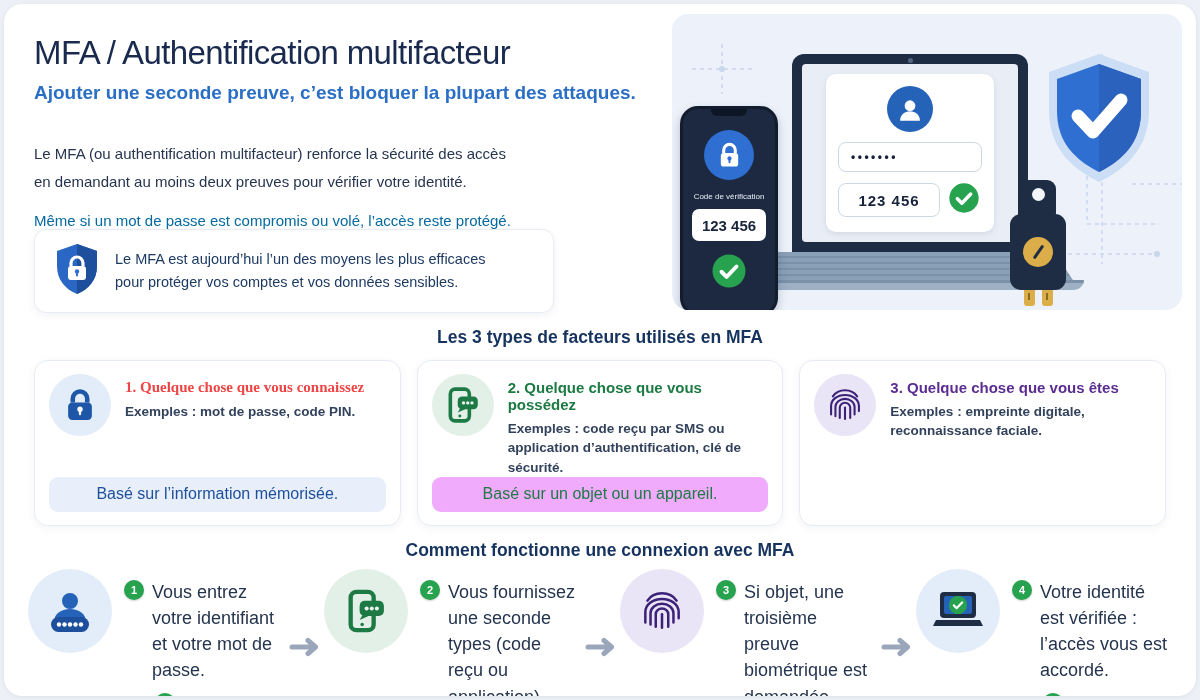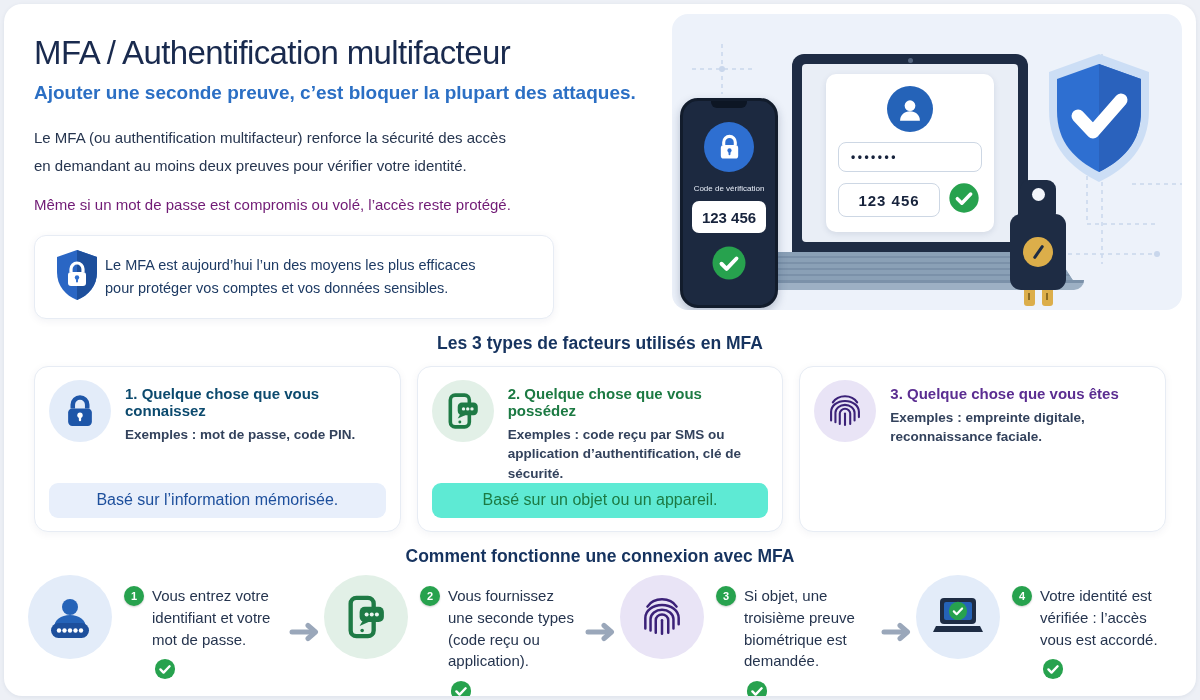--- a/index.html
+++ b/index.html
@@ -4,42 +4,42 @@
 <style>
   * { margin:0; padding:0; box-sizing:border-box; }
   html,body { width:1200px; height:700px; }
   body { background:#edf0f6; font-family:"Liberation Sans", sans-serif; position:relative; overflow:hidden; }
   .canvas { position:absolute; inset:4px; background:#ffffff; border-radius:18px; overflow:hidden; box-shadow:0 1px 4px rgba(30,50,90,.08); }
 
   
   .hero { display:flex; padding:10px 14px 0 30px; gap:14px; }
   .hero-left { width:624px; padding-top:16px; flex:none; }
   .page-title { font-size:33px; font-weight:normal; color:#192a4e; letter-spacing:-.6px; margin:4px 0 10px; }
-  .page-subtitle { font-size:19px; font-weight:bold; color:#2b6fc4; margin-bottom:20px; }
+  .page-subtitle { font-size:19px; font-weight:bold; color:#2b6fc4; margin-bottom:36px; }
   .intro { font-size:15px; color:#26354f; line-height:1.85; margin-bottom:16px; }
-  .intro2 { font-size:15px; color:#701a75; margin-bottom:22px; }
-  .callout { display:flex; align-items:center; gap:4px; width:520px; border:1px solid #e7ecf4; border-radius:12px; padding:12px 16px 12px 18px; box-shadow:0 2px 8px rgba(20,40,80,.06); background:#fff; }
+  .intro2 { font-size:15px; color:#0369a1; }
+  .callout { display:flex; align-items:center; gap:14px; width:520px; border:1px solid #e7ecf4; border-radius:12px; padding:12px 16px 12px 18px; box-shadow:0 2px 8px rgba(20,40,80,.06); background:#fff; }
   .callout-text { font-size:14.5px; color:#1d3a63; line-height:1.55; max-width:380px; }
 
   
   .hero-right { position:relative; flex:1; height:296px; background:#edf2fa; border-radius:16px; overflow:hidden; }
   .circuit { position:absolute; inset:0; pointer-events:none; }
 
   .laptop-screen { position:absolute; left:120px; top:40px; width:236px; height:198px; background:#1e2c44; border-radius:12px 12px 0 0; padding:10px; }
   .laptop-cam { position:absolute; top:4px; left:50%; width:5px; height:5px; margin-left:-2px; border-radius:50%; background:#54657f; }
   .laptop-display { background:#e9eef6; width:100%; height:100%; border-radius:4px; display:flex; align-items:center; justify-content:center; }
   .login-card { background:#ffffff; width:168px; border-radius:10px; padding:12px 12px 14px; box-shadow:0 2px 6px rgba(20,40,80,.10); display:flex; flex-direction:column; align-items:center; }
   .avatar { width:46px; height:46px; border-radius:50%; background:#2563b8; display:flex; align-items:center; justify-content:center; margin-bottom:10px; }
   .pwd-field { width:144px; height:30px; border:1px solid #cdd7e4; border-radius:8px; background:#fff; display:flex; align-items:center; padding-left:12px; font-size:12px; letter-spacing:2.5px; color:#17233c; font-weight:bold; margin-bottom:10px; }
   .code-row { display:flex; align-items:center; gap:8px; align-self:flex-start; }
   .code-field { width:102px; height:34px; border:1px solid #cdd7e4; border-radius:8px; background:#fff; display:flex; align-items:center; justify-content:center; font-size:15px; font-weight:bold; color:#17233c; letter-spacing:1px; }
   .laptop-base { position:absolute; left:76px; top:238px; width:326px; height:30px; background:#8aa0b6; clip-path:polygon(6% 0, 94% 0, 100% 100%, 0 100%); background-image:repeating-linear-gradient(#8aa0b6 0 4px, #7b91a9 4px 6px); }
   .laptop-lip { position:absolute; left:66px; top:266px; width:346px; height:10px; background:#9db0c4; border-radius:0 0 10px 10px; box-shadow:inset 0 3px 0 #7b91a9; }
 
-  .phone { position:absolute; left:8px; top:84px; width:98px; height:210px; background:#1c2940; border:3px solid #121c2c; border-radius:18px; display:flex; flex-direction:column; align-items:center; box-shadow:0 4px 10px rgba(20,40,80,.25); }
+  .phone { position:absolute; left:8px; top:92px; width:98px; height:210px; background:#1c2940; border:3px solid #121c2c; border-radius:18px; display:flex; flex-direction:column; align-items:center; box-shadow:0 4px 10px rgba(20,40,80,.25); }
   .phone-notch { width:36px; height:7px; background:#0d1624; border-radius:0 0 6px 6px; margin-bottom:14px; }
   .phone-lock-circle { width:50px; height:50px; border-radius:50%; background:#2e6fd1; display:flex; align-items:center; justify-content:center; margin-bottom:12px; }
   .phone-label { font-size:8px; color:#e8eef8; margin-bottom:8px; }
   .phone-code { width:74px; height:32px; background:#fff; border-radius:7px; display:flex; align-items:center; justify-content:center; font-size:15px; font-weight:bold; color:#17233c; margin-bottom:12px; }
 
   .shield-wrap { position:absolute; right:28px; top:38px; width:110px; height:134px; }
   .usb { position:absolute; right:116px; top:166px; width:56px; display:flex; flex-direction:column; align-items:center; }
   .usb-top { width:36px; height:42px; background:#1e2c44; border-radius:9px; display:flex; justify-content:center; padding-top:8px; }
   .usb-hole { width:13px; height:13px; border-radius:50%; background:#f2f5fa; }
   .usb-body { width:56px; height:76px; background:#1e2c44; border-radius:11px; margin-top:-8px; display:flex; align-items:center; justify-content:center; }
@@ -51,34 +51,34 @@
 
   
   .section-title { text-align:center; font-size:17.5px; font-weight:bold; color:#16335f; }
   .factors { padding:14px 30px 0; }
   .cards { display:flex; gap:16px; margin-top:12px; }
   .card { flex:1; background:#fff; border:1px solid #e7ecf4; border-radius:14px; padding:13px 14px; box-shadow:0 2px 8px rgba(20,40,80,.05); display:flex; flex-direction:column; }
   .card-top { display:flex; gap:14px; min-height:72px; }
   .icon-circle { width:62px; height:62px; border-radius:50%; flex:none; display:flex; align-items:center; justify-content:center; }
   .bg-blue { background:#e3ecf9; } .bg-green { background:#e2f0e7; } .bg-purple { background:#e9e4f6; }
   .card-title { font-size:15px; font-weight:bold; margin:5px 0 6px; }
-  .t-blue { color:#0c4a6e; } .t-green { color:#1c7a43; } .t-purple { color:#5b2d91; }
+  .t-blue { color:#ef4444;font-family:Liberation Serif, serif; } .t-green { color:#1c7a43; } .t-purple { color:#5b2d91; }
   .card-examples { font-size:13.5px; color:#33425c; line-height:1.45;font-weight:bold; }
   .chip { margin-top:auto; border-radius:9px; text-align:center; padding:8px 6px 9px; font-size:16px; }
-  .chip-blue { background:#e8effb; color:#1d4f9c; } .chip-green { background:#5eead4; color:#1c7a43; } .chip-purple { background:#ebe5f8; color:#5b2d91; }
+  .chip-blue { background:#e8effb; color:#1d4f9c; } .chip-green { background:#f0abfc; color:#1c7a43; } .chip-purple { background:#ebe5f8; color:#5b2d91; }
 
   
   .steps { padding:14px 24px 0; }
   .steps-row { display:flex; align-items:flex-start; justify-content:space-between; margin-top:8px; }
   .step { display:flex; gap:12px; }
   .step-icon { width:84px; height:84px; border-radius:50%; flex:none; display:flex; align-items:center; justify-content:center; }
   .step-body { padding-top:10px; }
   .step-line { display:flex; gap:8px; }
   .badge { width:20px; height:20px; border-radius:50%; background:#27a24e; color:#fff; font-size:11px; font-weight:bold; display:flex; align-items:center; justify-content:center; flex:none; margin-top:1px; box-shadow:0 1px 2px rgba(0,0,0,.2); }
-  .step-text { width:132px; font-size:15px; color:#25344e; line-height:1.45; }
+  .step-text { width:132px; font-size:18px; color:#25344e; line-height:1.45; }
   .step-check { margin:8px 0 0 30px; }
   .arrow { align-self:center; margin-top:-14px; }
 </style>
 </head>
 <body>
 
 <svg width="0" height="0" style="position:absolute">
   <defs>
     <g id="def-check">
         <circle cx="12" cy="12" r="11" fill="#27a24e"></circle>

